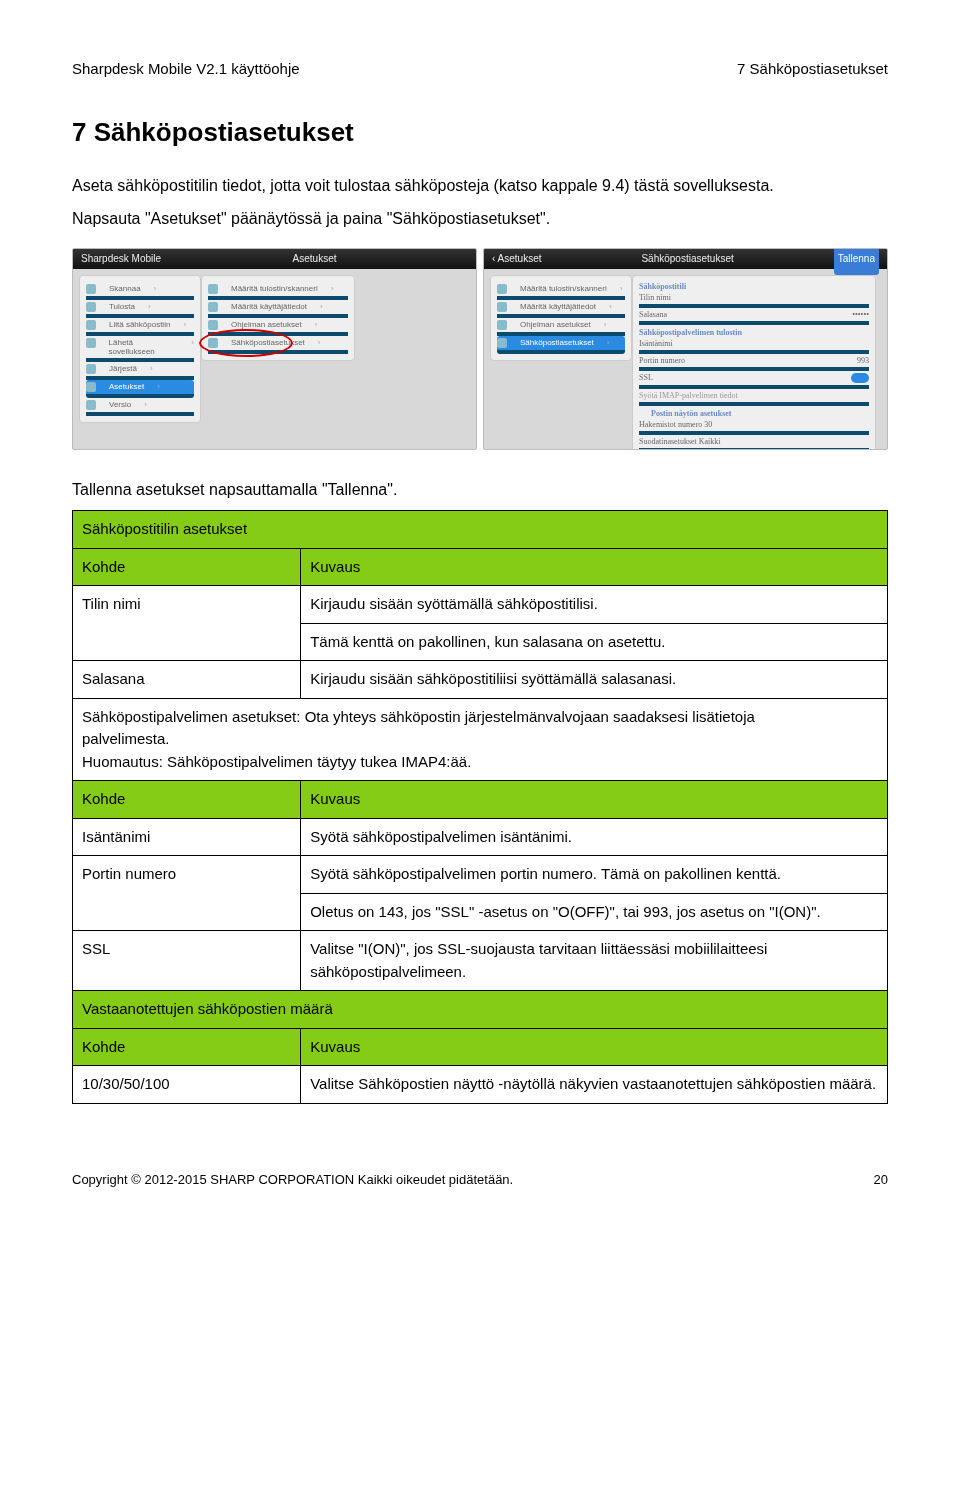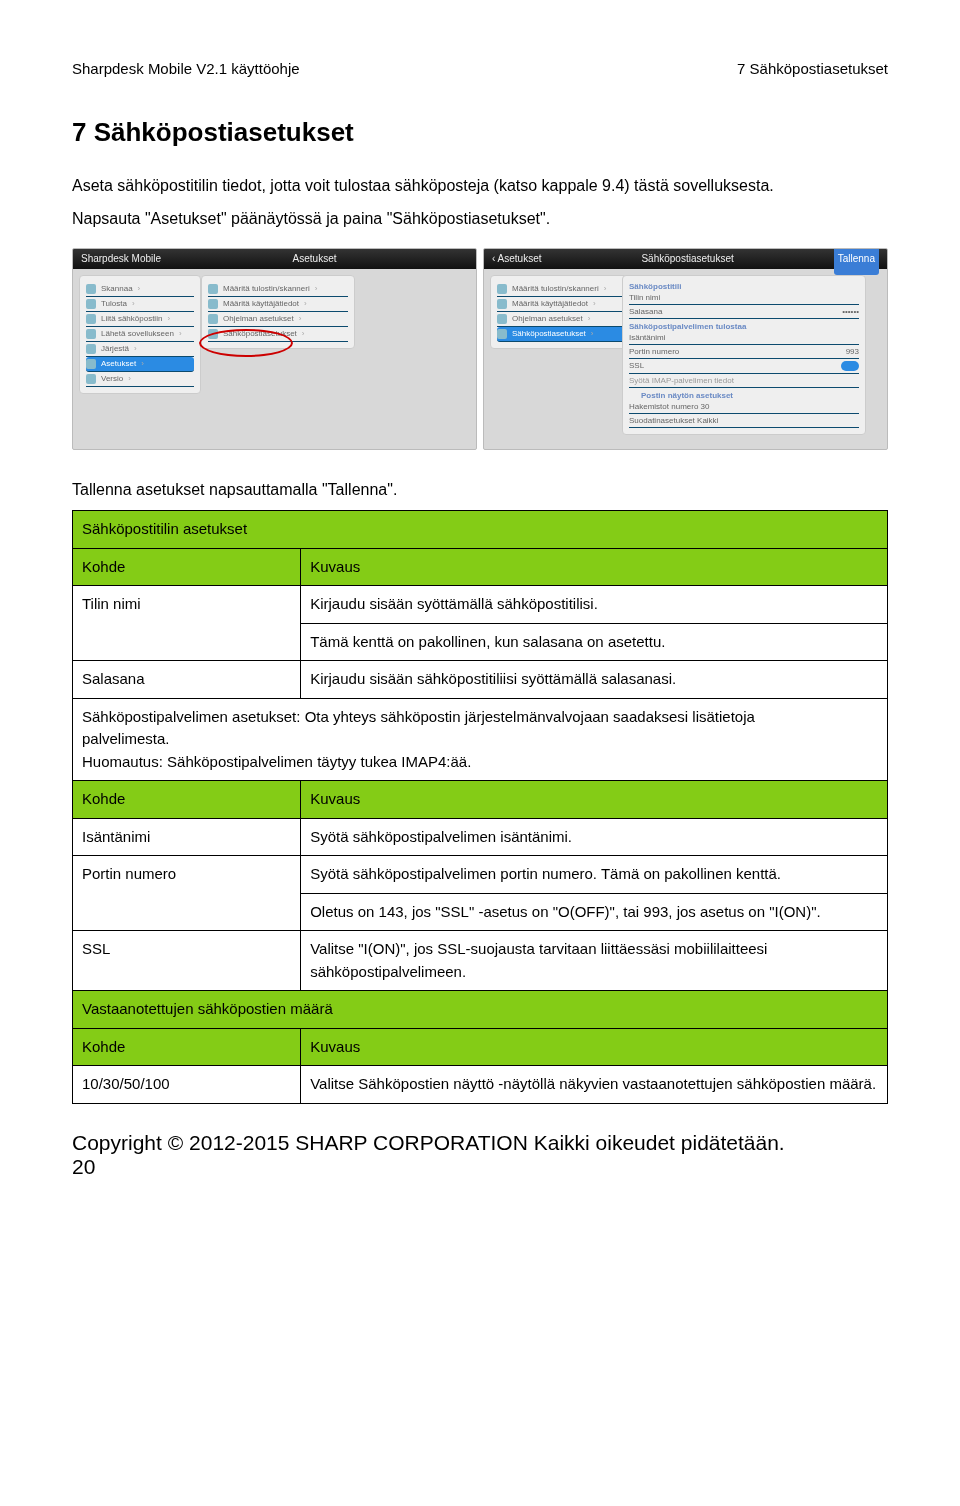--- a/index.html
+++ b/index.html
@@ -60,23 +60,23 @@
   .shot .panel {
     position: absolute;
     background: #efefef;
     border: 1px solid #ccc;
     border-radius: 4px;
     padding: 6px;
     font-size: 8px;
   }
   .shot .panel .row {
     display: flex;
-    gap: 5px;
+    gap: 13px;
     padding: 2px 0;
-    border-bottom: 1px solid #0c4a6e;
+    border-bottom: 4px solid #0c4a6e;
     color: #666;
   }
   .shot .panel .row.selected { background:#2b8be3; color:#fff; border-radius:3px; }
   .shot .sq { width:10px; height:10px; background:#8bc; border-radius:2px; }
   .shot .ellipse {
     position:absolute;
     width:90px; height:24px;
     border:2px solid #c00;
     border-radius:50%;
   }
@@ -97,23 +97,22 @@
   }
   table.doc tr.head td {
     background: #84cc16;
   }
   table.doc td.col1 { width: 28%; }
   table.doc td.span { }
 
   .footer {
     display:flex;
     justify-content: space-between;
-    font-size: 21px;
-    margin-top: 27px;
-    flex-direction: column;
+    font-size: 13px;
+    margin-top: 68px;
   }
 </style>
 </head>
 <body>
 
 <div class="page">
   <div class="header-row">
     <div>Sharpdesk Mobile V2.1 käyttöohje</div>
     <div>7 Sähköpostiasetukset</div>
   </div>
@@ -213,30 +212,30 @@
             <span class="sq"></span>
             <span>Ohjelman asetukset</span>
             <span class="chev">›</span>
           </div>
         <div class="row selected">
             <span class="sq"></span>
             <span>Sähköpostiasetukset</span>
             <span class="chev">›</span>
           </div>
       </div>
-      <div class="panel" style="left:138px; top:26px; width:230px;">
+      <div class="panel" style="left:148px; top:26px; width:230px;font-family:Liberation Serif, serif;">
         <div style="color:#6a8ac4;font-weight:bold;">Sähköpostitili</div>
         <div class="row">
             <span>Tilin nimi</span>
           </div>
         <div class="row">
             <span>Salasana</span>
             <span style="margin-left:auto;">••••••</span>
           </div>
-        <div style="color:#6a8ac4;font-weight:bold;margin-top:3px;">Sähköpostipalvelimen tulostaa</div>
+        <div style="color:#6a8ac4;font-weight:bold;margin-top:3px;">Sähköpostipalvelimen tulostin</div>
         <div class="row">
             <span>Isäntänimi</span>
           </div>
         <div class="row">
             <span>Portin numero</span>
             <span style="margin-left:auto;">993</span>
           </div>
         <div class="row">
             <span>SSL</span>
             <span style="margin-left:auto;width:18px;height:10px;background:#2b8be3;border-radius:5px;"></span>

